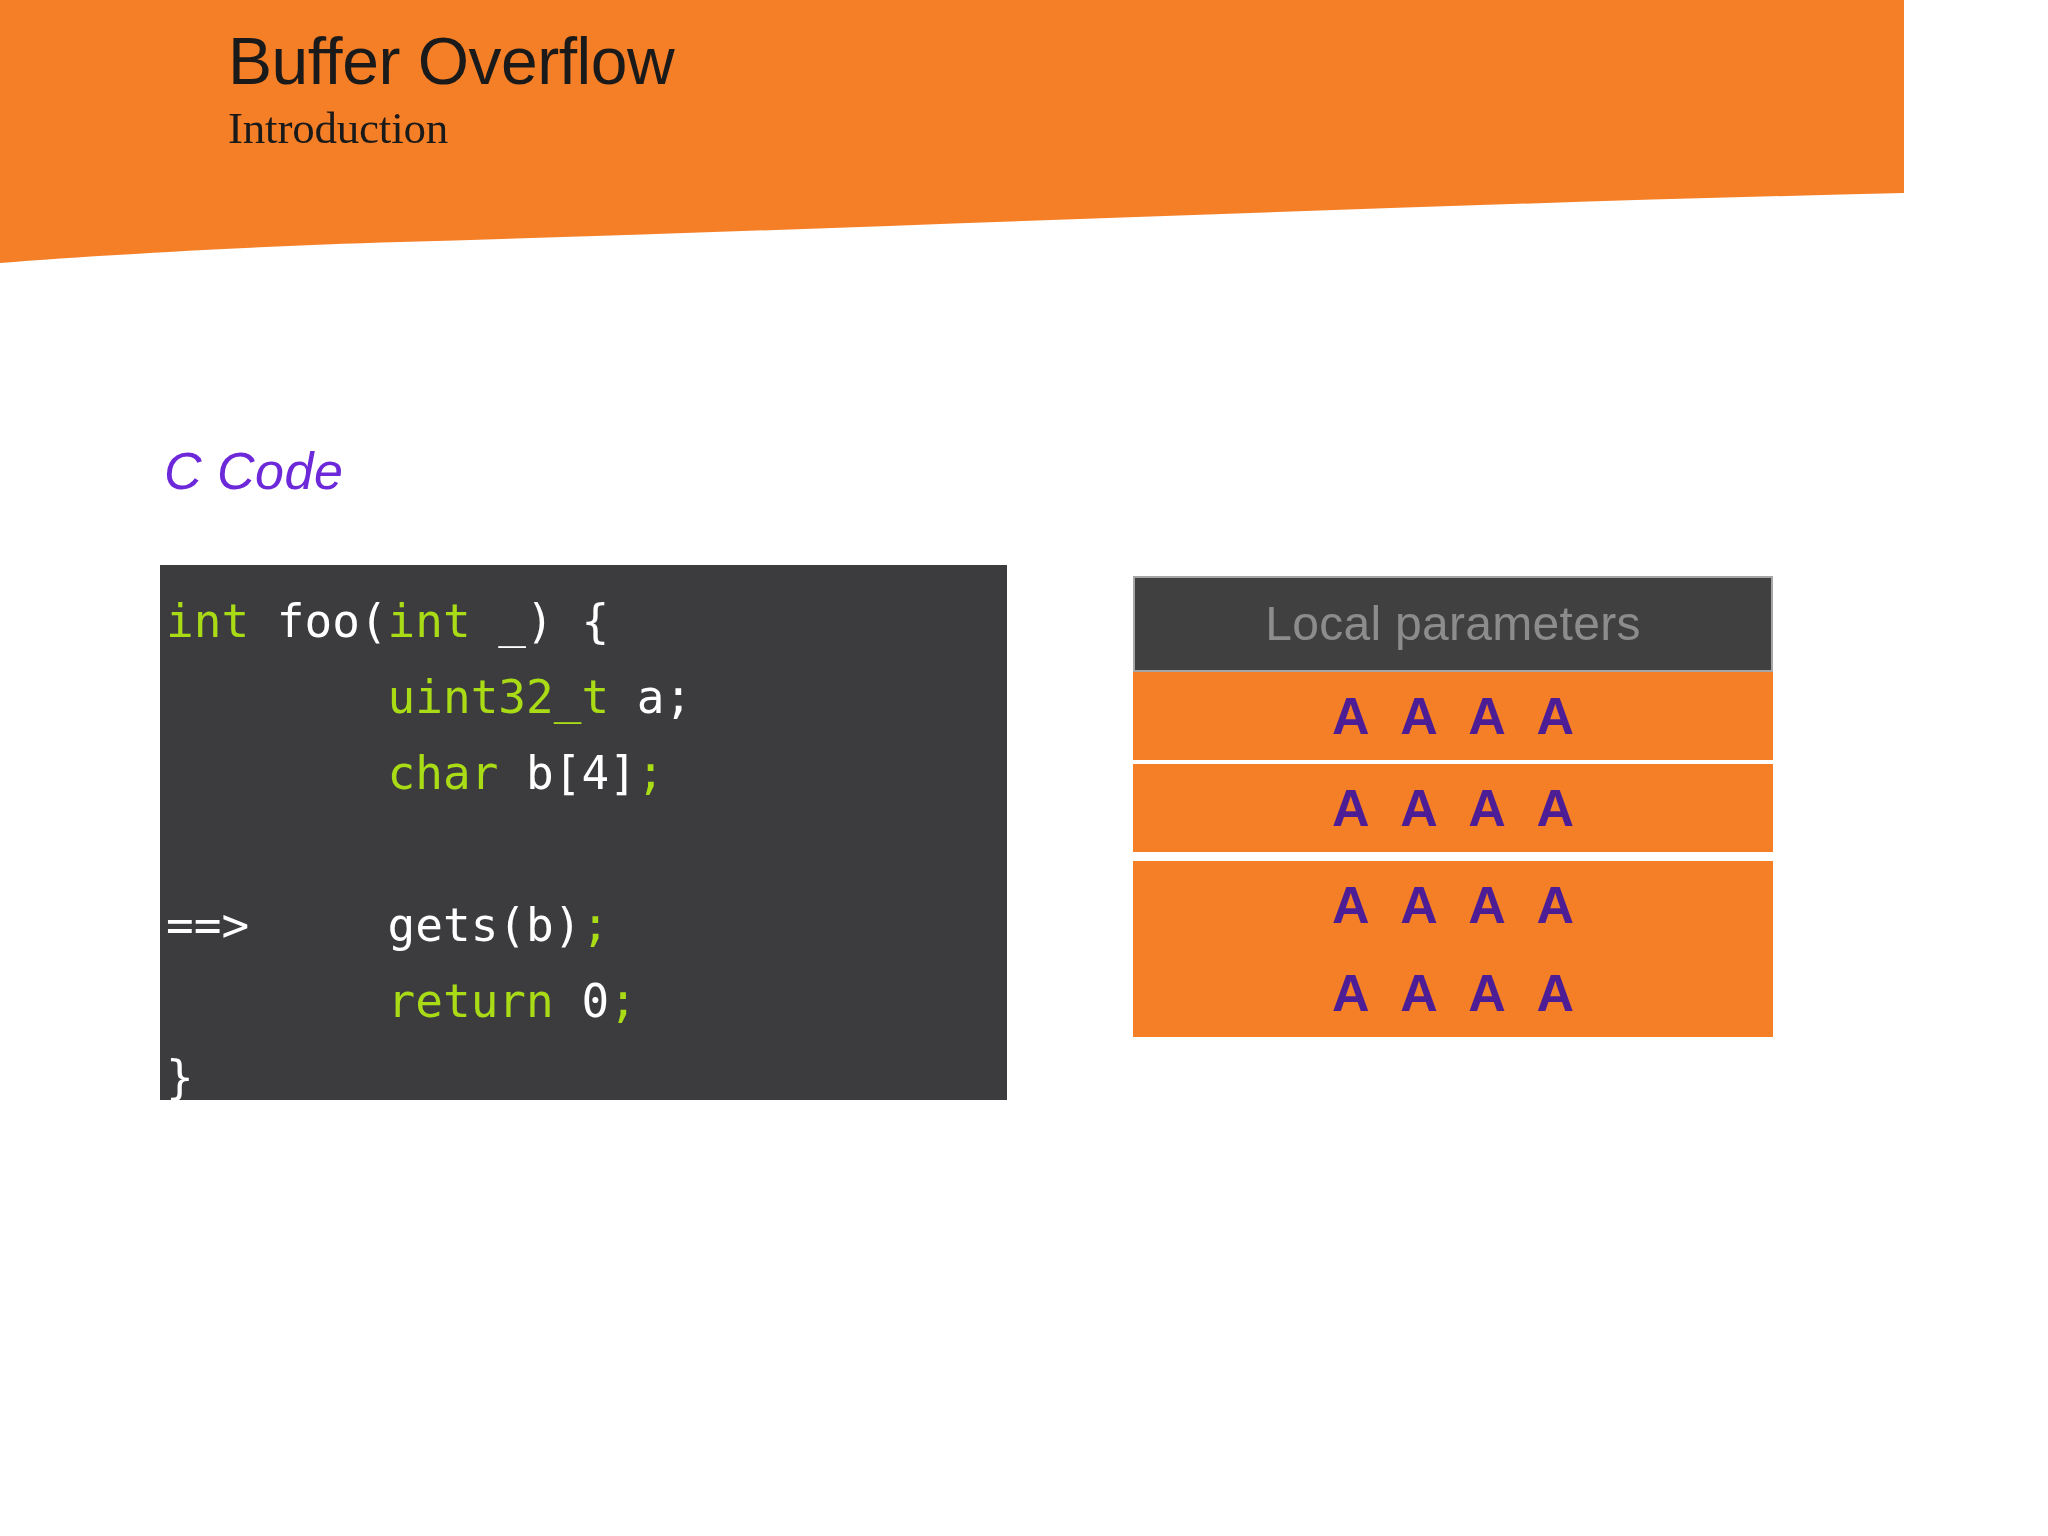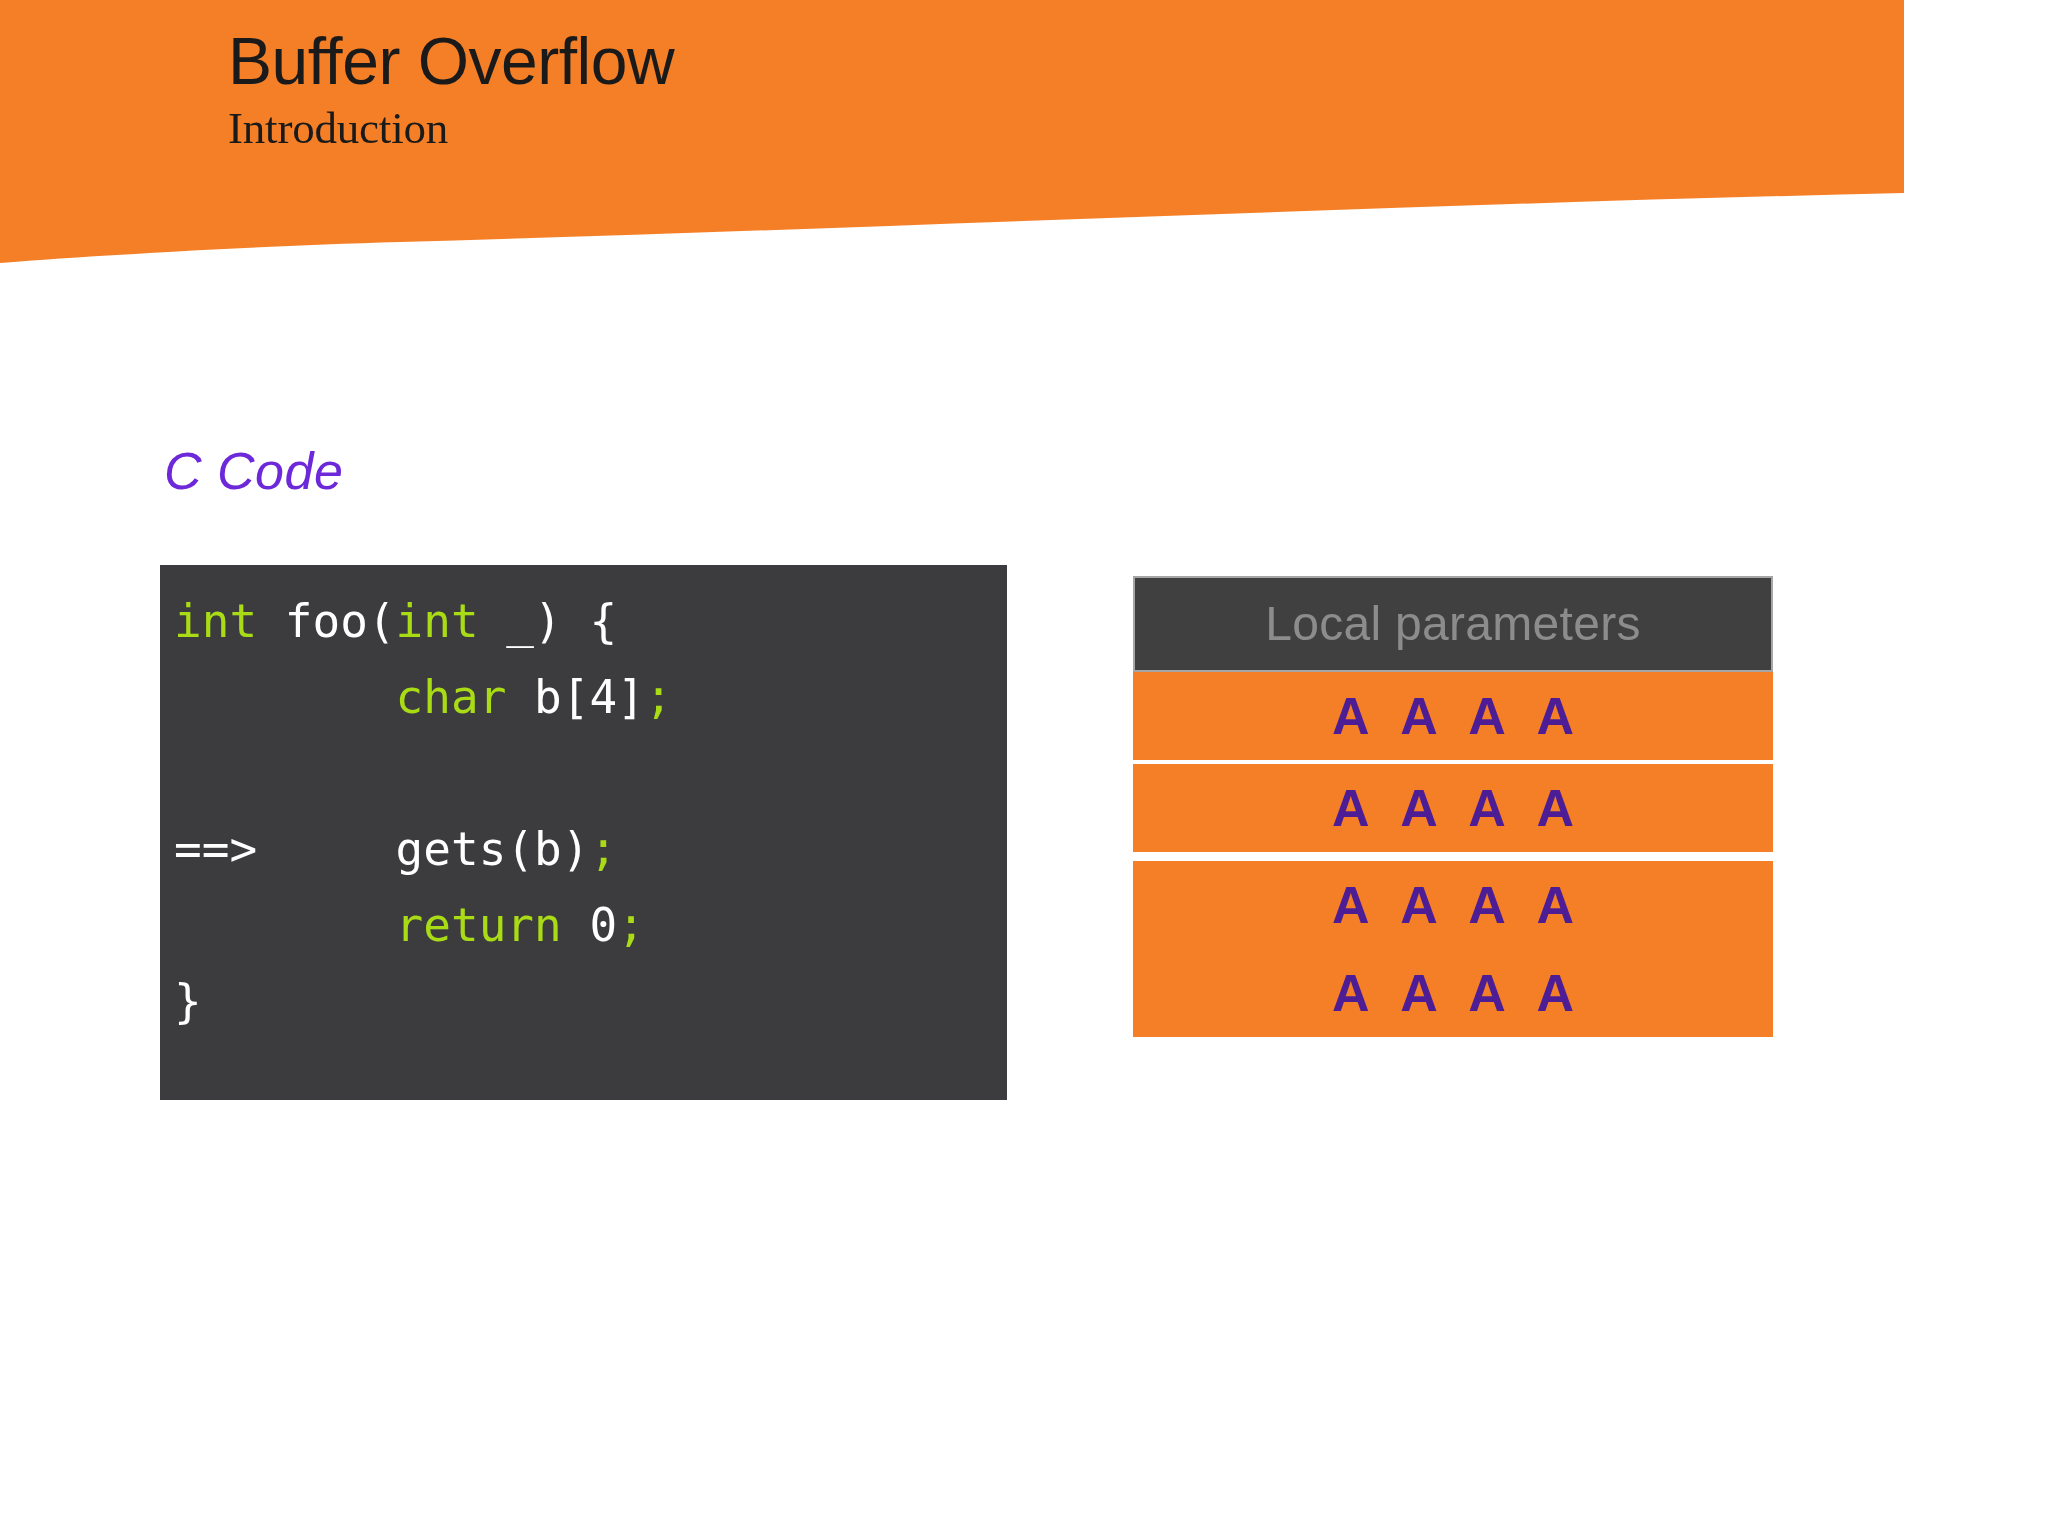--- a/index.html
+++ b/index.html
@@ -80,21 +80,20 @@
     padding: 18px 0 0 0;
     overflow: hidden;
   }
   .code-line {
     font-family: "DejaVu Sans Mono", monospace;
     font-size: 46px;
     line-height: 76px;
     color: #ffffff;
     white-space: pre;
     padding-left: 6px;
-    margin-left: 8px;
   }
   .kw { color: #aadc16; }
   .pn { color: #ffffff; }
   .sc { color: #aadc16; }
 
   
   #stack-diagram {
     position: absolute;
     left: 1133px;
     top: 576px;
@@ -149,20 +148,21 @@
   <div id="header-text-block">
     <div id="slide-title">Buffer Overflow</div>
     <div id="slide-subtitle">Introduction</div>
   </div>
 </div>
 
 <div id="code-section-heading">C Code</div>
 
 <div id="code-block">
   <div class="code-line"><span class="kw">int</span><span class="pn"> foo(</span><span class="kw">int</span><span class="pn"> _) {</span></div>
+  <div class="code-line"><span class="pn">        </span><span class="kw">uint32_t</span><span class="pn"> a;</span></div>
   <div class="code-line"><span class="pn">        </span><span class="kw">char</span><span class="pn"> b[4]</span><span class="sc">;</span></div>
   <div class="code-line"><span class="pn"> </span></div>
   <div class="code-line"><span class="pn">==&gt;</span><span class="pn">     gets(b)</span><span class="sc">;</span></div>
   <div class="code-line"><span class="pn">        </span><span class="kw">return</span><span class="pn"> 0</span><span class="sc">;</span></div>
   <div class="code-line"><span class="pn">}</span></div>
 </div>
 
 <div id="stack-diagram">
 
   <div id="stack-header-cell">

